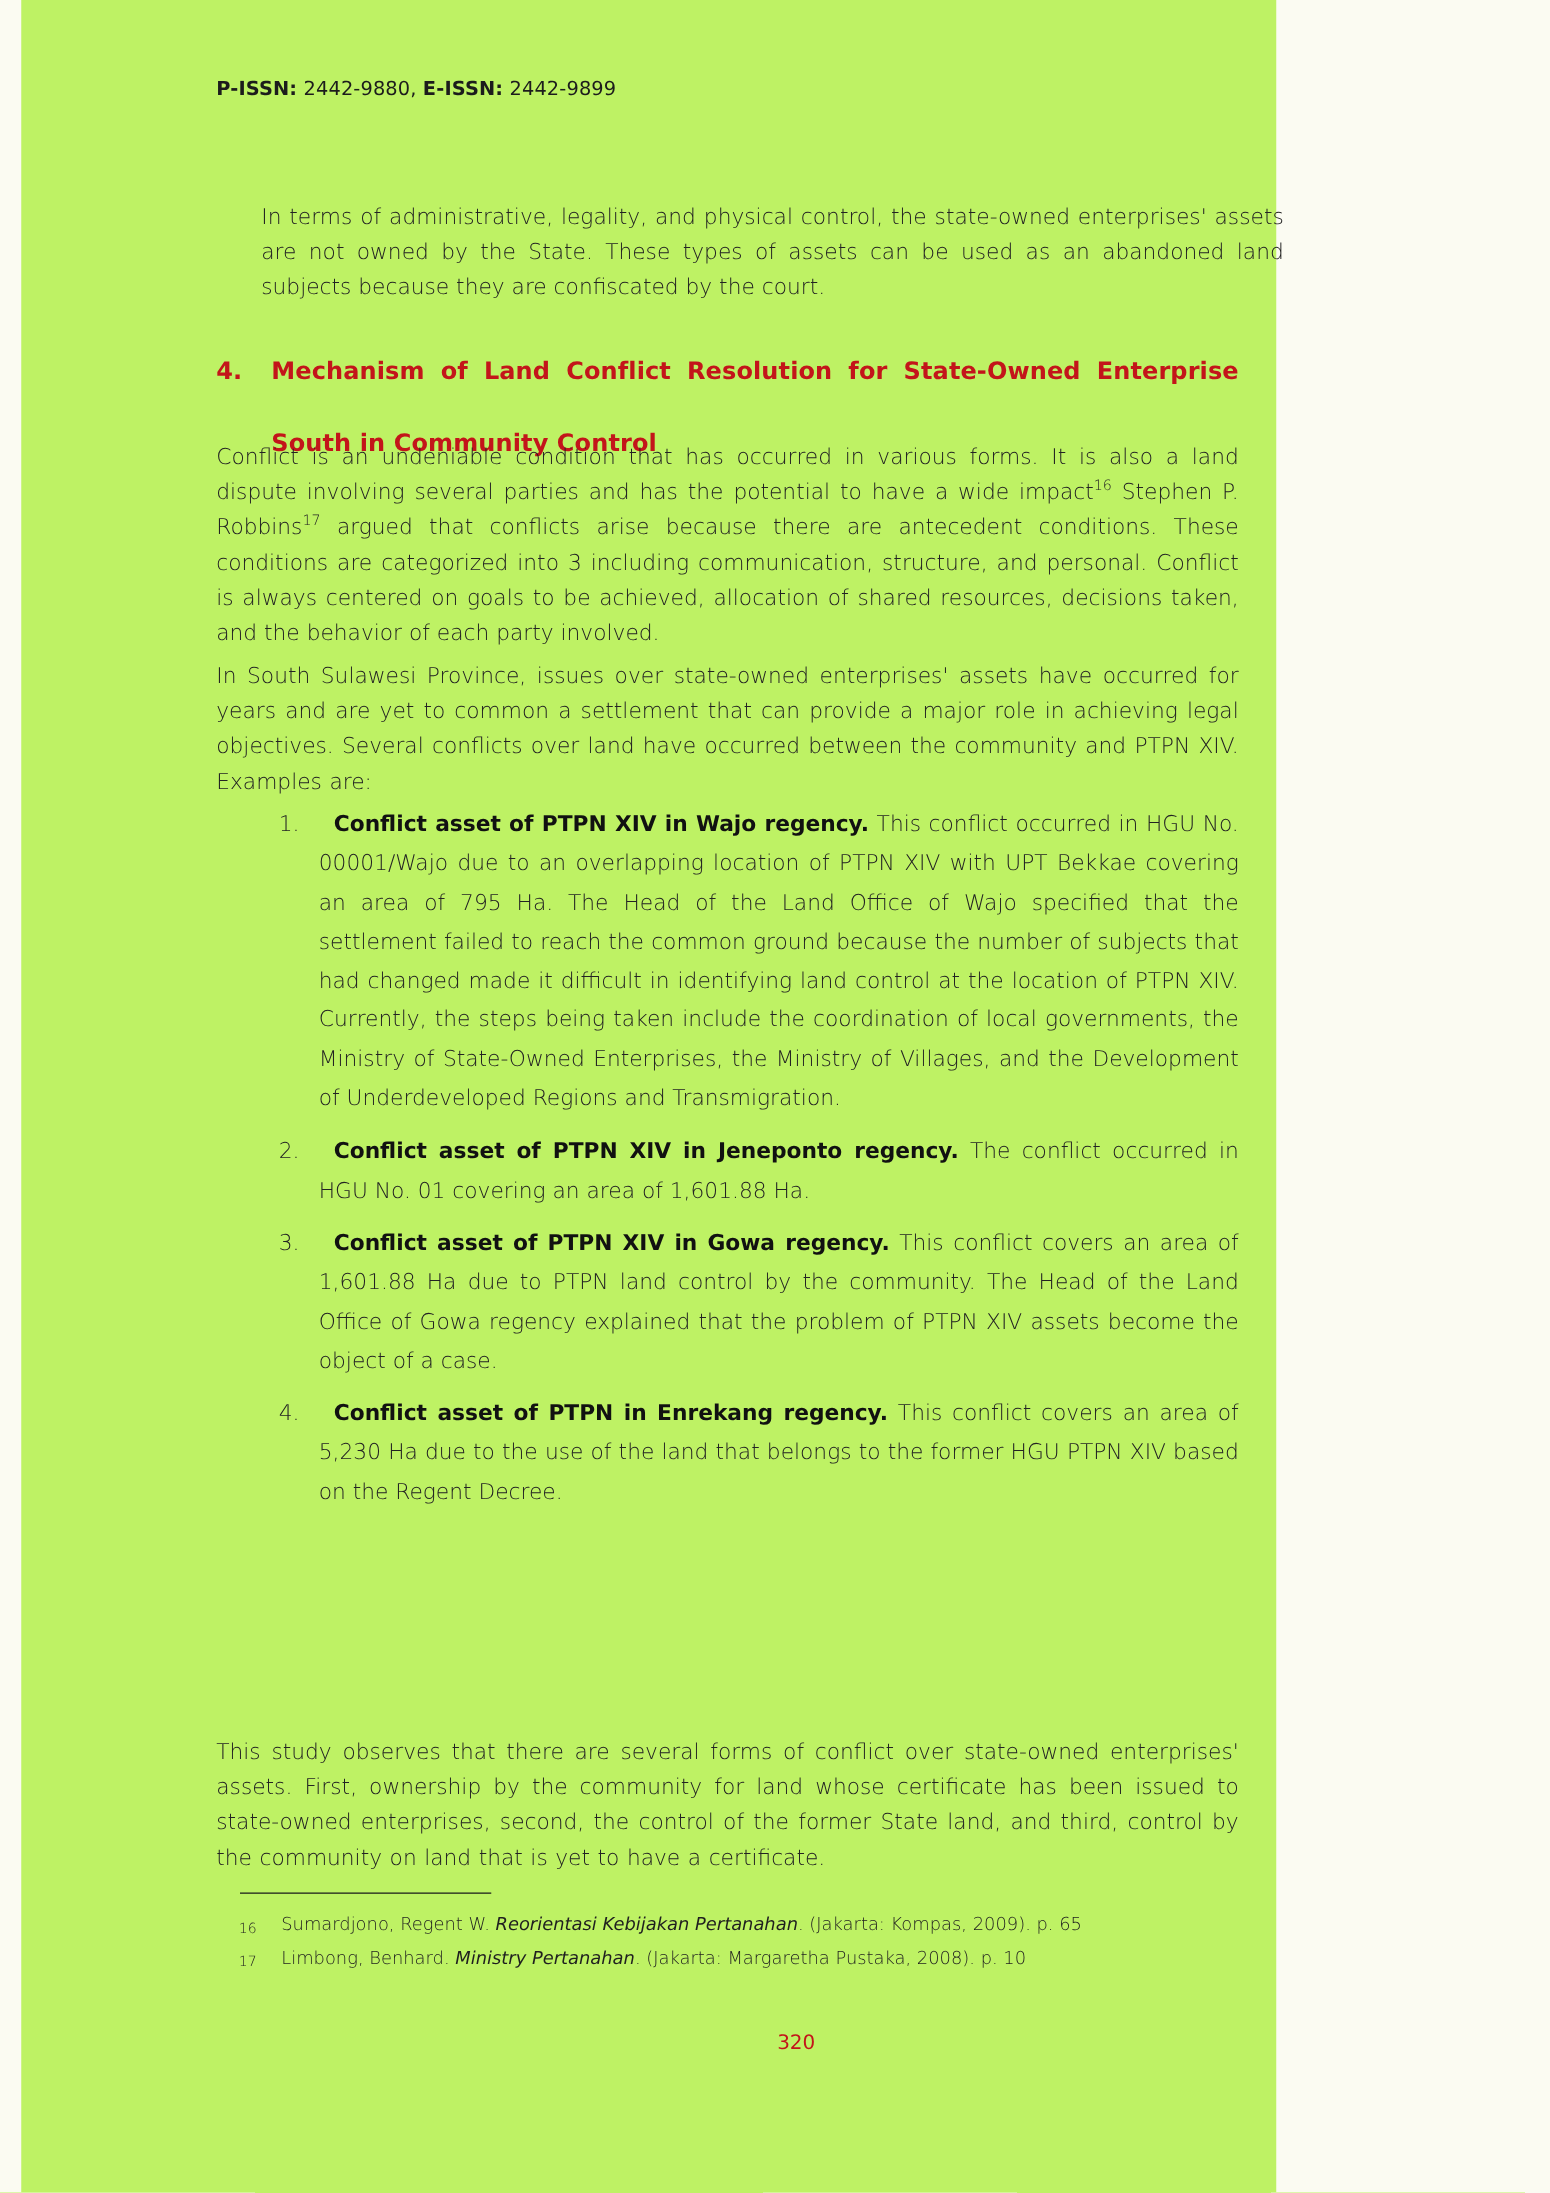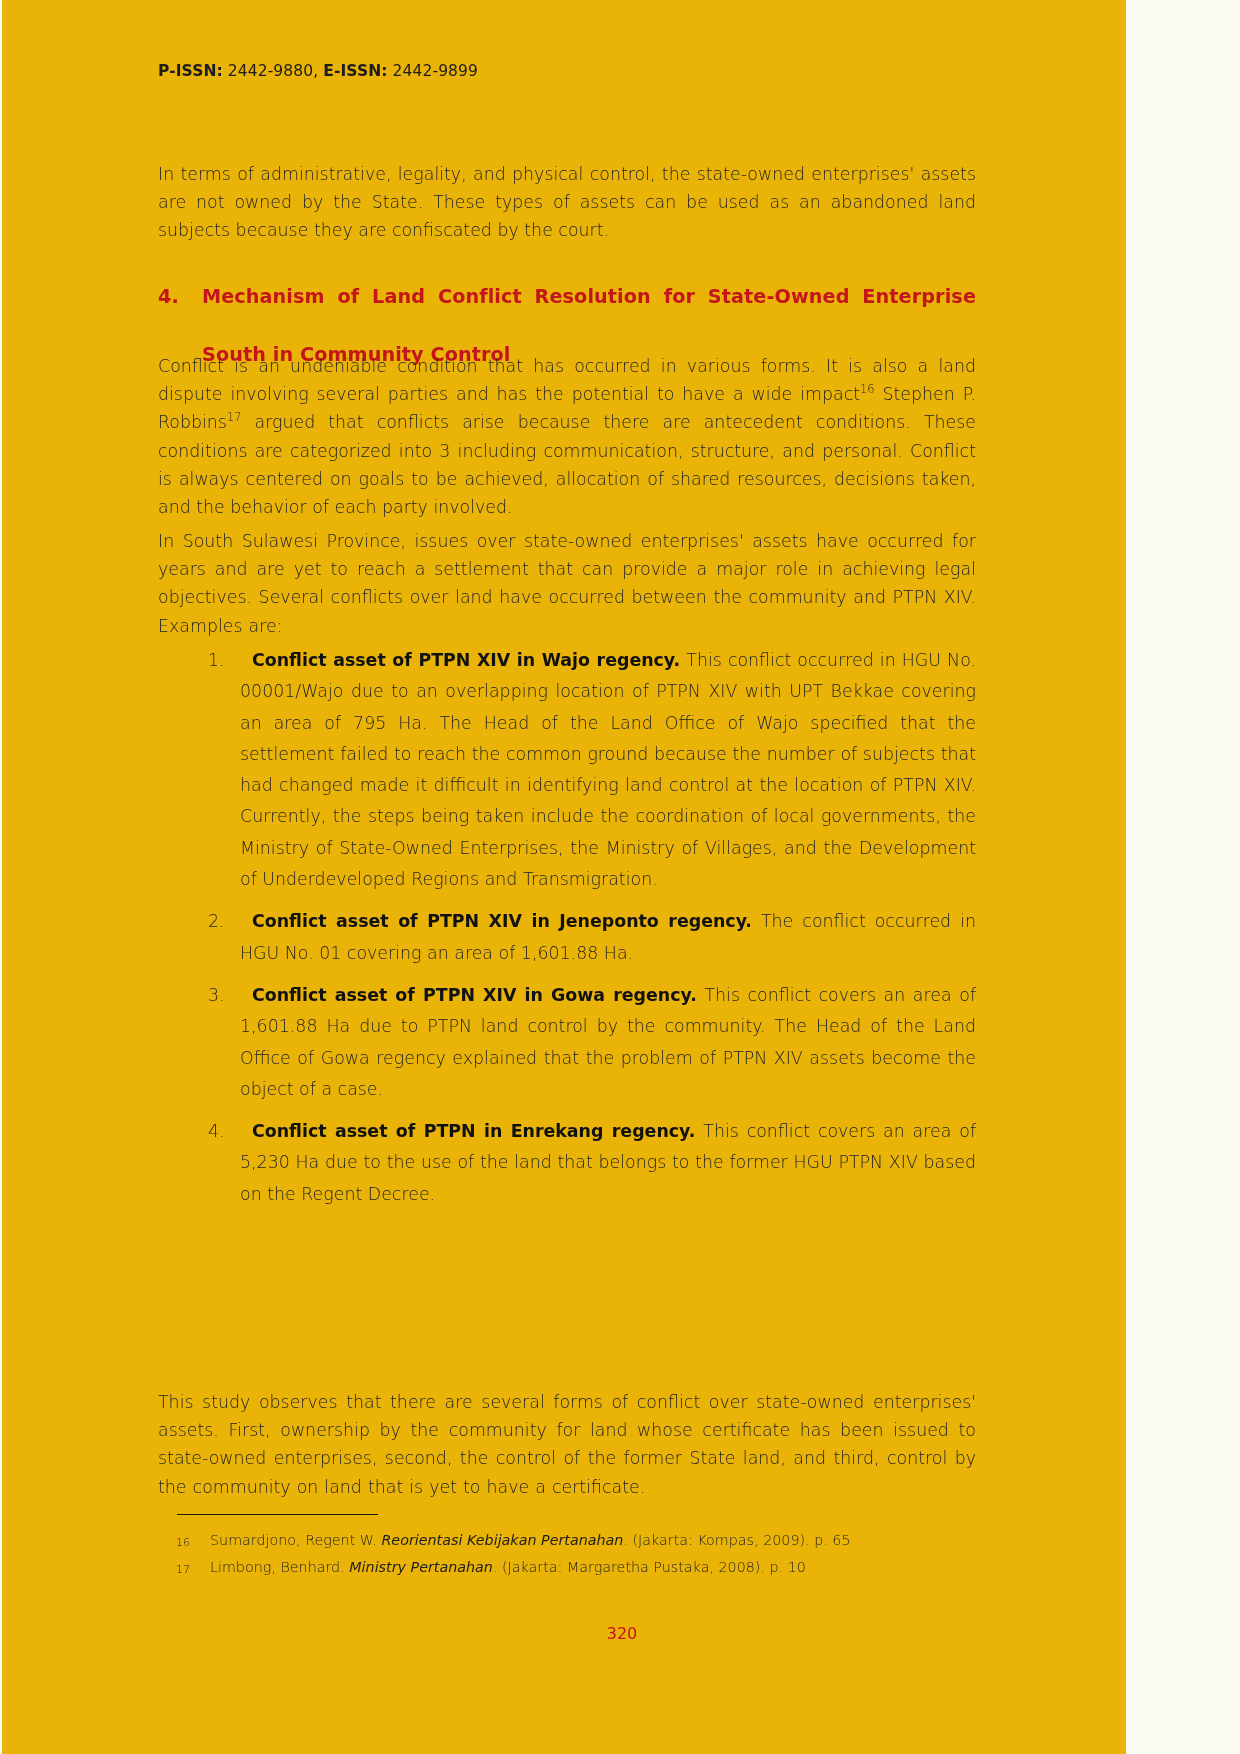--- a/index.html
+++ b/index.html
@@ -11,24 +11,24 @@
     width: 1240px;
     height: 1754px;
     background: #fbfbf2;
     font-family: "DejaVu Sans", sans-serif;
     color: #1a1a1a;
     position: relative;
     overflow: hidden;
   }
   .page {
     position: absolute;
-    left: 2px; top: 0;
-    width: 1124px;
+    left: 17px; top: 0;
+    width: 1004px;
     height: 1754px;
-    background: #eab308;
+    background: #bef264;
   }
   .content {
     position: absolute;
     left: 156px;
     top: 62px;
     width: 818px;
   }
   .issn-header {
     font-size: 15.5px;
     letter-spacing: 0.1px;
@@ -159,40 +159,40 @@
 </style>
 </head>
 <body>
 
 <div class="page">
 
   <div class="content">
     <div class="issn-header"><b>P-ISSN:</b> <span>2442-9880,</span> <b>E-ISSN:</b> <span>2442-9899</span></div>
   </div>
 
-  <div class="body-block" style="top:160px;">
+  <div class="body-block" style="top:160px;margin-left:36px;">
     <p class="para">In terms of administrative, legality, and physical control, the state-owned enterprises' assets are not owned by the State. These types of assets can be used as an abandoned land subjects because they are confiscated by the court.</p>
   </div>
 
   <div class="body-block" style="top:282px;">
     <div class="section-heading">
       <span class="num">4.</span>
       <span class="htext">
         <span class="l1">Mechanism of Land Conflict Resolution for State-Owned Enterprise</span>
         <span class="l2">South in Community Control</span>
       </span>
     </div>
   </div>
 
   <div class="body-block" style="top:352px;">
     <p class="para"><span>Conflict is an undeniable condition that has occurred in various forms. It is also a land dispute involving several parties and has the potential to have a wide impact</span><sup>16</sup><span> Stephen P. Robbins</span><sup>17</sup><span> argued that conflicts arise because there are antecedent conditions. These conditions are categorized into 3 including communication, structure, and personal. Conflict is always centered on goals to be achieved, allocation of shared resources, decisions taken, and the behavior of each party involved.</span></p>
   </div>
 
   <div class="body-block" style="top:527px;">
-    <p class="para loose">In South Sulawesi Province, issues over state-owned enterprises' assets have occurred for years and are yet to reach a settlement that can provide a major role in achieving legal objectives. Several conflicts over land have occurred between the community and PTPN XIV. Examples are:</p>
+    <p class="para loose">In South Sulawesi Province, issues over state-owned enterprises' assets have occurred for years and are yet to common a settlement that can provide a major role in achieving legal objectives. Several conflicts over land have occurred between the community and PTPN XIV. Examples are:</p>
   </div>
 
   <div class="body-block" style="top:645px; left:196px; width:778px;">
     <ol class="numlist">
       <li style="margin-top:0;">
         <span class="marker">1.</span>
         <span class="itxt"><b>Conflict asset of PTPN XIV in Wajo regency.</b><span> This conflict occurred in HGU No. 00001/Wajo due to an overlapping location of PTPN XIV with UPT Bekkae covering an area of 795 Ha. The Head of the Land Office of Wajo specified that the settlement failed to reach the common ground because the number of subjects that had changed made it difficult in identifying land control at the location of PTPN XIV. Currently, the steps being taken include the coordination of local governments, the Ministry of State-Owned Enterprises, the Ministry of Villages, and the Development of Underdeveloped Regions and Transmigration.</span></span>
       </li>
       <li style="margin-top:11px;">
         <span class="marker">2.</span>

